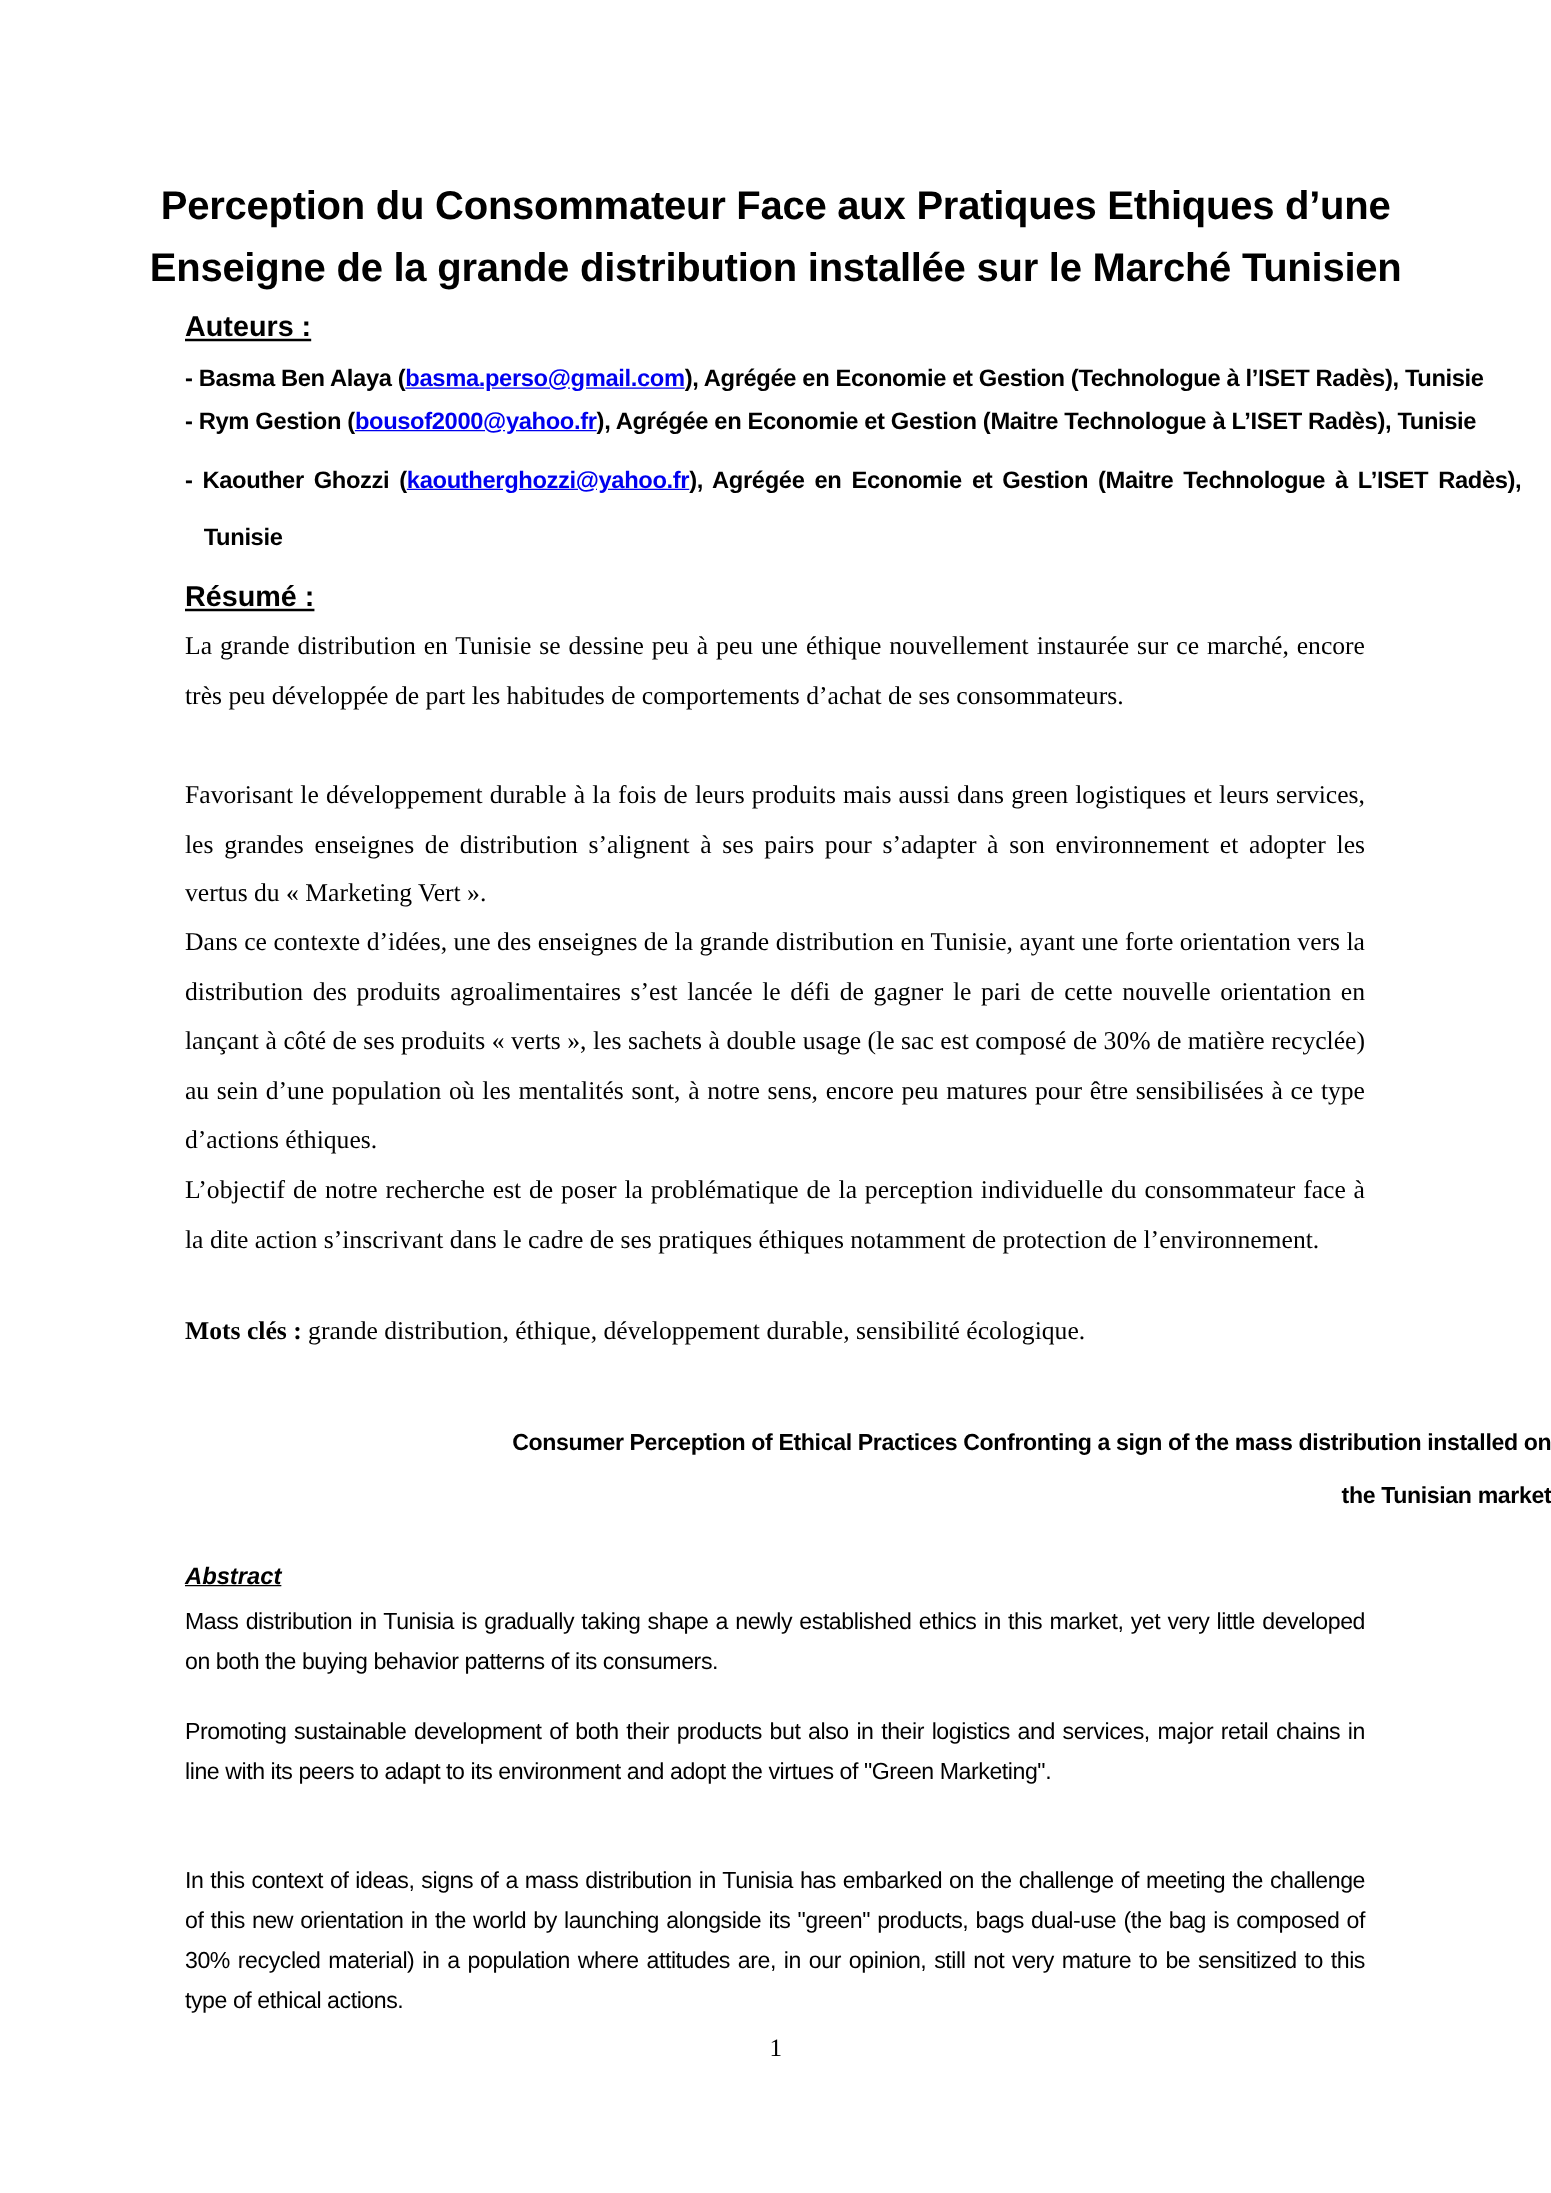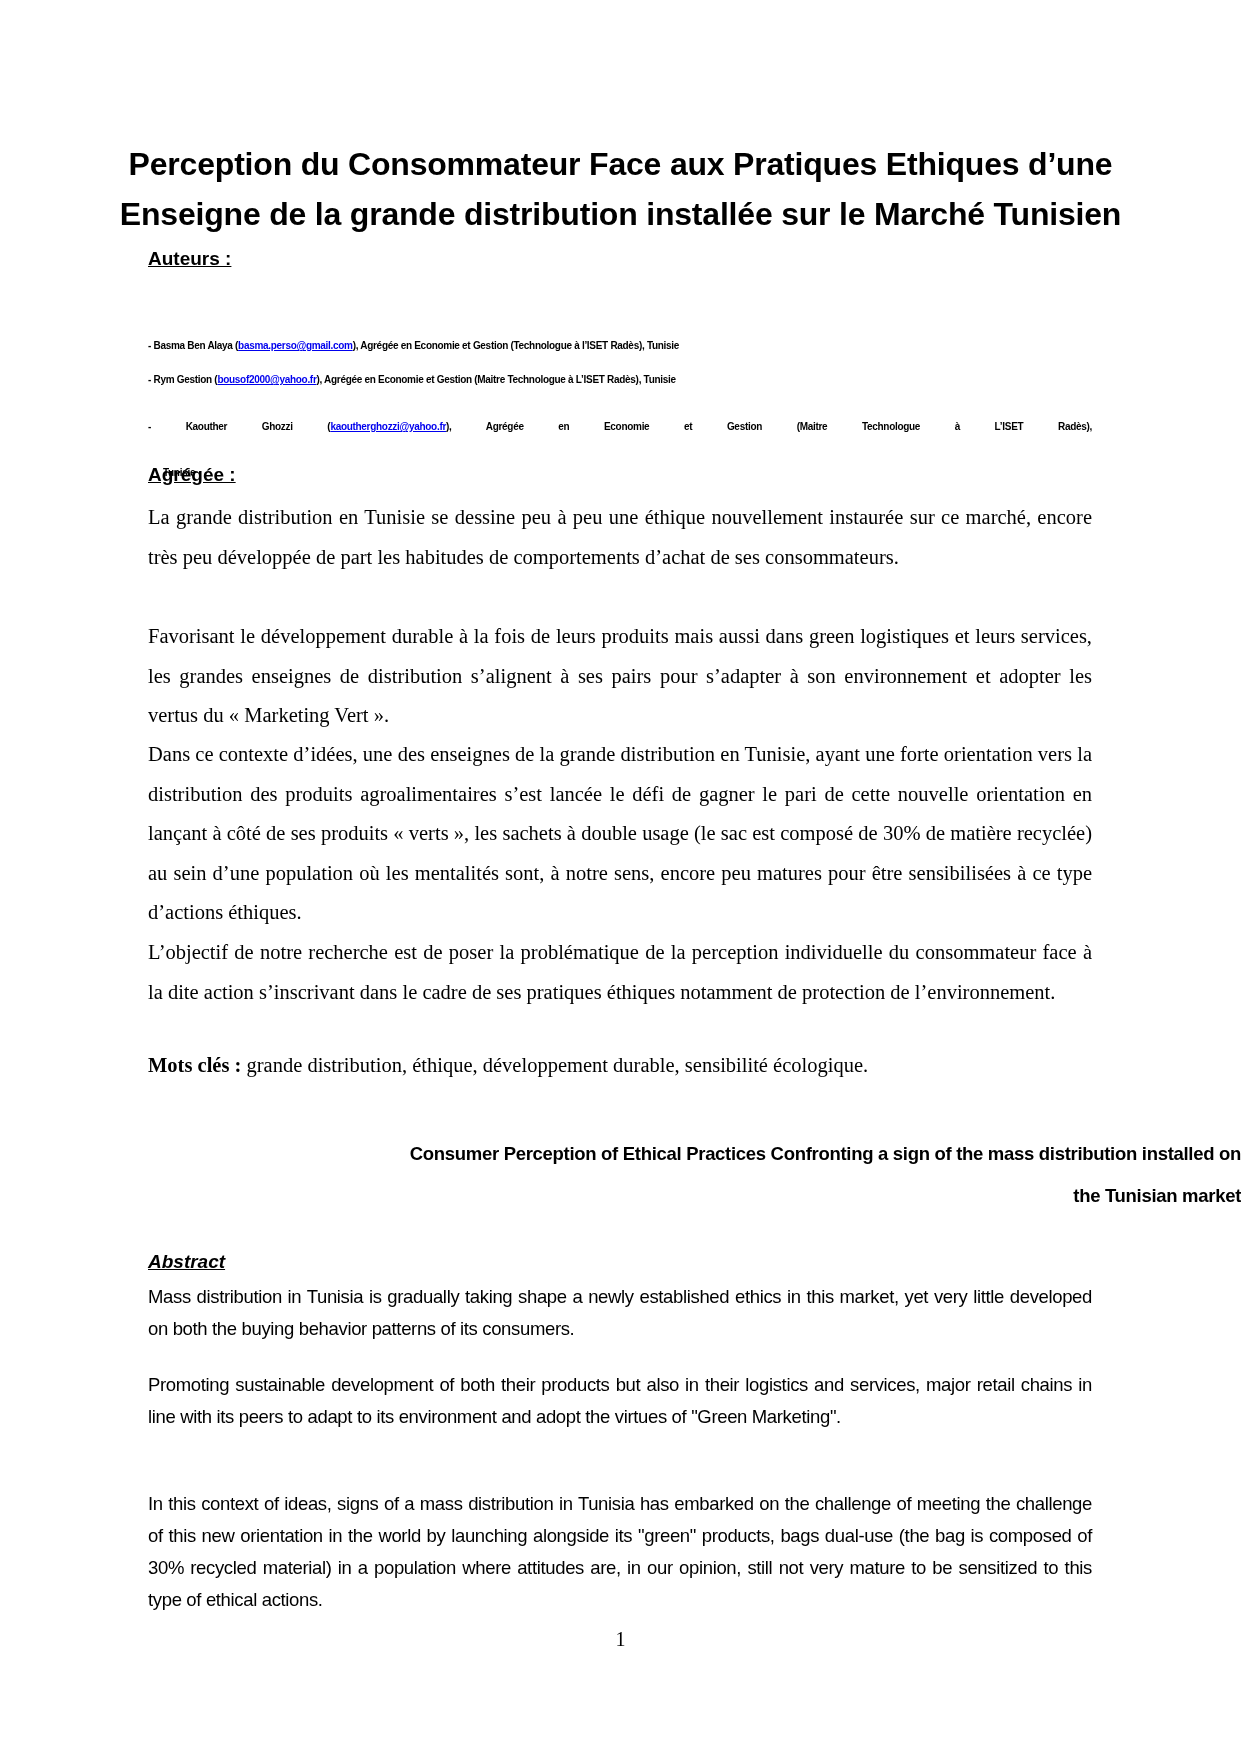--- a/index.html
+++ b/index.html
@@ -5,25 +5,25 @@
   html, body { margin: 0; padding: 0; background: #ffffff; }
   body { width: 1241px; height: 1754px; position: relative; overflow: hidden; color: #000; }
   .abs { position: absolute; }
   .title {
     left: 0; width: 1241px; text-align: center;
     font-family: "Liberation Sans", sans-serif; font-weight: bold; font-size: 32px;
     white-space: nowrap; letter-spacing: -0.2px;
   }
   .heading-u {
     left: 148px; font-family: "Liberation Sans", sans-serif; font-weight: bold;
-    font-size: 19px; text-decoration: underline; white-space: nowrap;
+    font-size: 23px; text-decoration: underline; white-space: nowrap;
   }
   .author {
     left: 148px; width: 944px; font-family: "Liberation Sans", sans-serif; font-weight: bold;
-    font-size: 10px; white-space: nowrap; letter-spacing: -0.3px; margin-top: 47px;
+    font-size: 19px; white-space: nowrap; letter-spacing: -0.3px;
   }
   .author.justify { text-align: justify; text-align-last: justify; }
   .author a { color: #0000ee; text-decoration: underline; }
   .fr-para {
     left: 148px; width: 944px; font-family: "Liberation Serif", serif; font-size: 20.5px;
     line-height: 39.5px; text-align: justify;
   }
   .en-title {
     left: 0; width: 1241px; text-align: right; font-family: "Liberation Sans", sans-serif;
     font-weight: bold; font-size: 18.5px; white-space: nowrap; letter-spacing: -0.3px;
@@ -50,21 +50,21 @@
   <span>- Basma Ben Alaya (</span><a>basma.perso@gmail.com</a><span>), Agrégée en Economie et Gestion (Technologue à l’ISET Radès), Tunisie</span>
 </div>
 <div class="abs author" style="top:327px;">
   <span>- Rym Gestion (</span><a>bousof2000@yahoo.fr</a><span>), Agrégée en Economie et Gestion (Maitre Technologue à L’ISET Radès), Tunisie</span>
 </div>
 <div class="abs author justify" style="top:374px; word-spacing:3px;">
   <span>- Kaouther Ghozzi (</span><a>kaoutherghozzi@yahoo.fr</a><span>), Agrégée en Economie et Gestion (Maitre Technologue à L’ISET Radès),</span>
 </div>
 <div class="abs author" style="top:420px; left:163px; width:auto;">Tunisie</div>
 
-<div class="abs heading-u" style="top:464px;">Agrégée :</div>
+<div class="abs heading-u" style="top:464px;">Résumé :</div>
 
 <div class="abs fr-para" style="top:498px;">La grande distribution en Tunisie se dessine peu à peu une éthique nouvellement instaurée sur ce marché, encore très peu développée de part les habitudes de comportements d’achat de ses consommateurs.</div>
 <div class="abs fr-para" style="top:617px;">Favorisant le développement durable à la fois de leurs produits mais aussi dans green logistiques et leurs services, les grandes enseignes de distribution s’alignent à ses pairs pour s’adapter à son environnement et adopter les vertus du « Marketing Vert ».</div>
 <div class="abs fr-para" style="top:735px;">Dans ce contexte d’idées, une des enseignes de la grande distribution en Tunisie, ayant une forte orientation vers la distribution des produits agroalimentaires s’est lancée le défi de gagner le pari de cette nouvelle orientation en lançant à côté de ses produits « verts », les sachets à double usage (le sac est composé de 30% de matière recyclée)  au sein d’une population où les mentalités sont, à notre sens, encore peu matures pour être sensibilisées à ce type d’actions éthiques.</div>
 <div class="abs fr-para" style="top:933px;">L’objectif de notre recherche est de poser la problématique de la perception individuelle du consommateur face à la dite action s’inscrivant dans le cadre de ses pratiques éthiques notamment de protection de l’environnement.</div>
 <div class="abs fr-para" style="top:1046px;">
   <b>Mots clés :</b><span> grande distribution, éthique, développement durable, sensibilité écologique.</span>
 </div>
 
 <div class="abs en-title" style="top:1143px;">Consumer Perception of Ethical Practices Confronting a sign of the mass distribution installed on</div>

